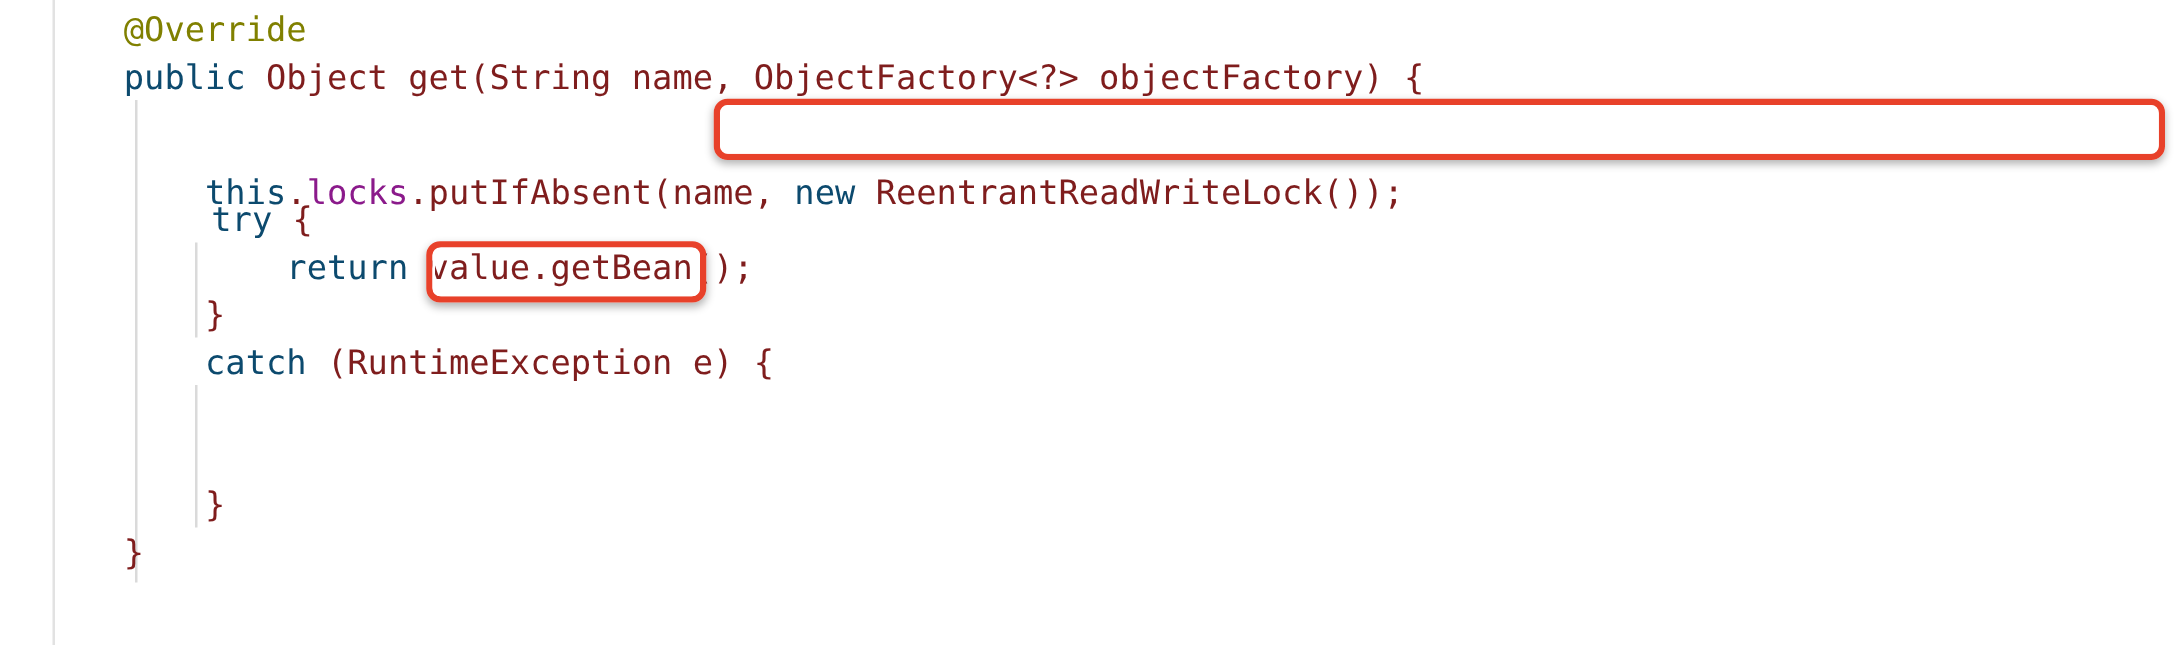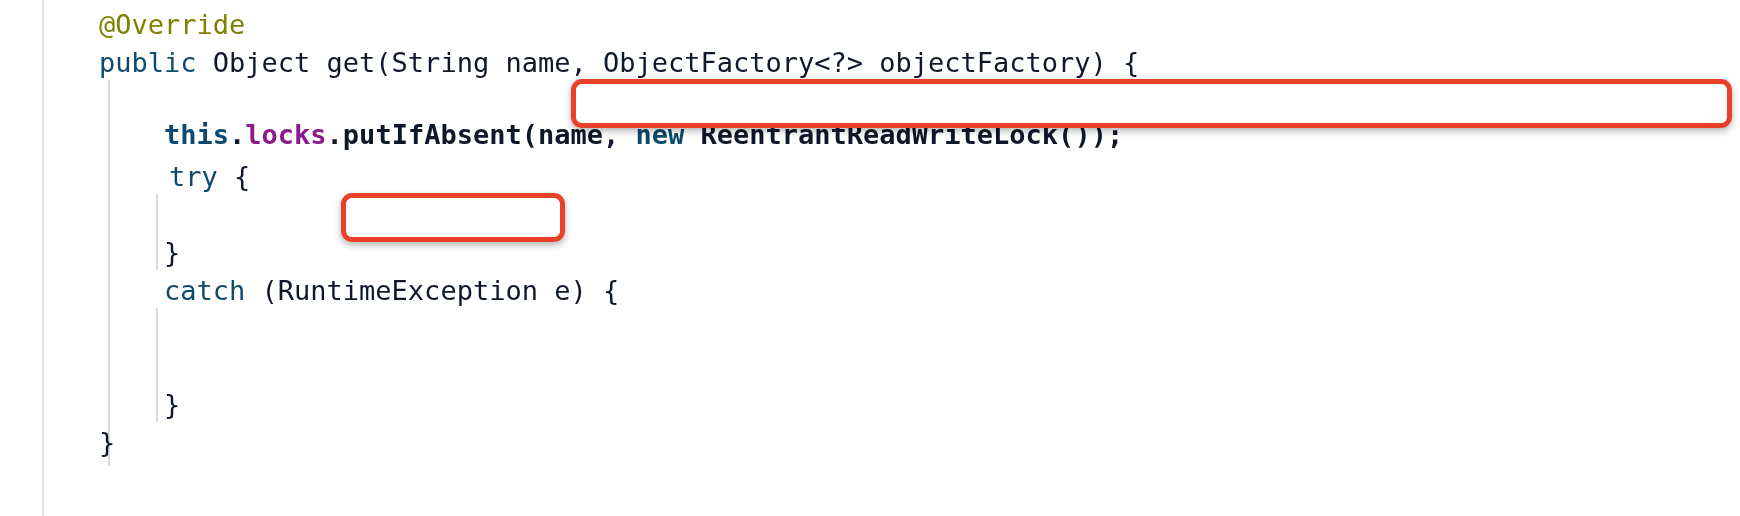--- a/index.html
+++ b/index.html
@@ -57,35 +57,35 @@
   .line {
     position: absolute;
     left: 0;
     height: 38px;
     white-space: pre;
     color: #1a1a1a;
   }
   .ln1  { top: 6px;   left: 99px; }
   .ln2  { top: 44px;  left: 99px; }
   .ln3  { top: 82px;  left: 99px; }
-  .ln4  { top: 116px; left: 99px; font-weight: bold; }
+  .ln4  { top: 136px; left: 99px; }
   .ln5  { top: 158px; left: 104px; }
   .ln6  { top: 196px; left: 99px; }
   .ln7  { top: 234px; left: 99px; }
   .ln8  { top: 272px; left: 99px; text-align: center; }
   .ln9  { top: 310px; left: 99px; }
   .ln10 { top: 348px; left: 99px; }
   .ln11 { top: 386px; left: 99px; }
   .ln12 { top: 424px; left: 99px; }
 
   
   .kw     { color: #0c4a6e; }
   .anno   { color: #808000; }
   .field  { color: #8b1a8b; }
-  .plain  { color: #0f172a; }
+  .plain  { color: #7f1d1d; }
 
   
   .hl-box {
     position: absolute;
     border: 5px solid #e8412a;
     border-radius: 11px;
     background: transparent;
     box-shadow: 0 3px 7px rgba(0,0,0,0.30);
     box-sizing: border-box;
     pointer-events: none;
@@ -119,20 +119,21 @@
 
   <div class="indent-guide level1"></div>
   <div class="indent-guide level2a"></div>
   <div class="indent-guide level2b"></div>
 
   <div class="code">
     <div class="line ln1"><span class="anno">@Override</span></div>
     <div class="line ln2"><span class="kw">public</span><span class="plain"> Object get(String name, ObjectFactory&lt;?&gt; objectFactory) {</span></div>
     <div class="line ln4"><span class="plain">    </span><span class="kw">this</span><span class="plain">.</span><span class="field">locks</span><span class="plain">.putIfAbsent(name, </span><span class="kw">new</span><span class="plain"> ReentrantReadWriteLock());</span></div>
     <div class="line ln5"><span class="plain">    </span><span class="kw">try</span><span class="plain"> {</span></div>
+    <div class="line ln6"><span class="plain">        </span><span class="kw">return</span><span class="plain"> value.getBean();</span></div>
     <div class="line ln7"><span class="plain">    }</span></div>
     <div class="line ln8"><span class="plain">    </span><span class="kw">catch</span><span class="plain"> (RuntimeException e) {</span></div>
     <div class="line ln11"><span class="plain">    }</span></div>
     <div class="line ln12"><span class="plain">}</span></div>
   </div>
 
   <div class="hl-box hl-box-1">
     <div class="hl-inner"></div>
   </div>
   <div class="hl-box hl-box-2">

